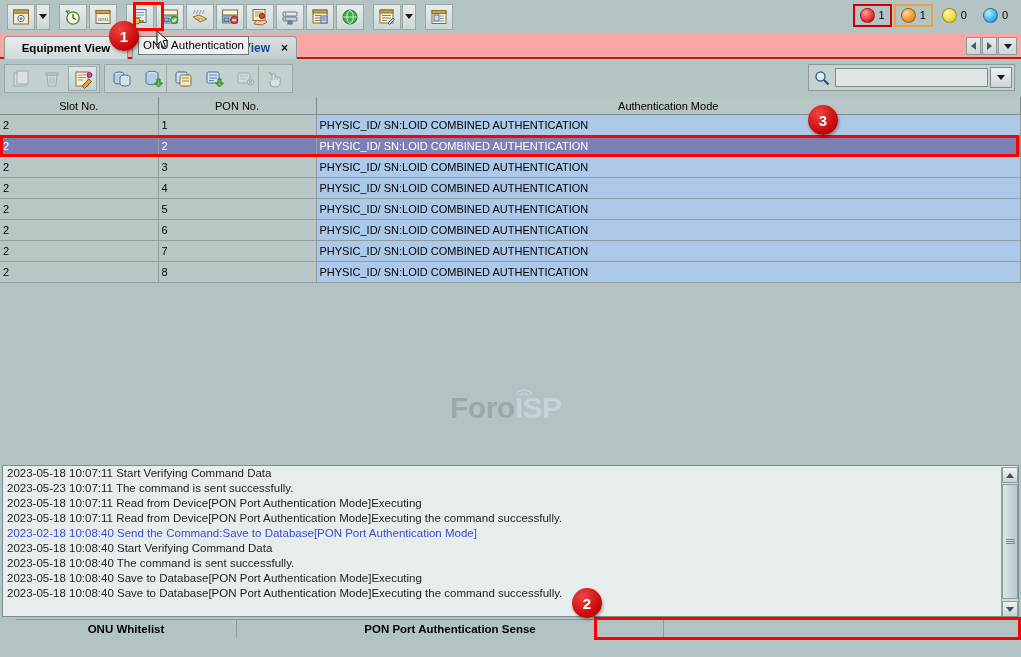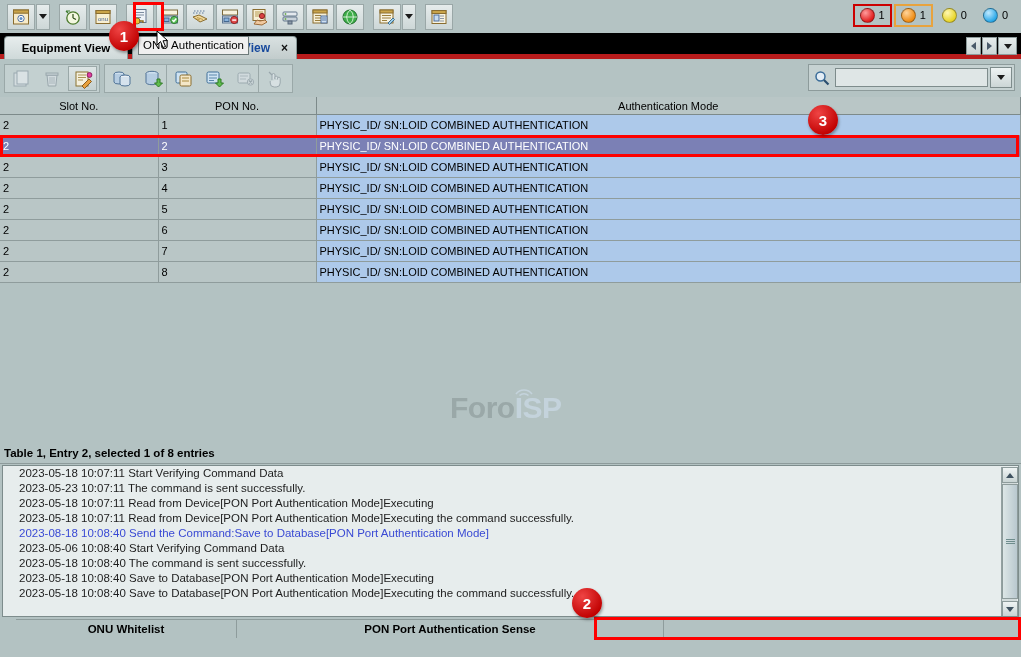--- a/index.html
+++ b/index.html
@@ -87,22 +87,22 @@
   .dot.orange { background: radial-gradient(circle at 35% 30%, #ffd49a, #ef8c14 70%); }
   .dot.yellow { background: radial-gradient(circle at 35% 30%, #fff7b0, #e8d529 70%); }
   .dot.blue { background: radial-gradient(circle at 35% 30%, #bfe9ff, #2aa8e8 70%); }
   .alarm-count { font-size: 11px; color: #000; }
 
   
   .tabstrip {
     position: absolute;
     left: 0; top: 33px;
     width: 1021px; height: 26px;
-    background: #000000;
-    border-bottom: 5px solid #b91c1c;
+    background: #fca5a5;
+    border-bottom: 2px solid #b91c1c;
     box-sizing: border-box;
   }
   .tab {
     position: absolute;
     top: 3px;
     height: 23px;
     background: linear-gradient(#d9e1e1, #c2cccc);
     border: 1px solid #8a9999;
     border-bottom: none;
     border-radius: 4px 4px 0 0;
@@ -314,21 +314,21 @@
     left: 2px; top: 465px;
     width: 1017px; height: 152px;
     background: #e7eded;
     border: 1px solid #7d8c8c;
     box-sizing: border-box;
     overflow: hidden;
   }
   .logline {
     font-size: 11.5px;
     line-height: 15px;
-    padding-left: 16px;
+    padding-left: 4px;
     white-space: nowrap;
     color: #1d1d1d;
   }
   .logline.link { color: #3a4ad4; }
   .logscroll {
     position: absolute;
     right: 1px; top: 1px;
     width: 16px; height: 150px;
     background: #d3dcdc;
     border-left: 1px solid #93a1a1;
@@ -786,29 +786,28 @@
       <span class="wm-foro">Foro</span><span class="wm-isp">ISP</span>
       <svg class="wm-ant" viewBox="0 0 22 14">
         <path d="M3 11 a10 10 0 0 1 16 0" stroke="#c4d3dc" stroke-width="1.6" fill="none"></path>
         <path d="M6.5 12.5 a6.5 6.5 0 0 1 9 0" stroke="#c4d3dc" stroke-width="1.6" fill="none"></path>
       </svg>
     </div>
   </div>
 
   <div class="row-highlight"></div>
 
-  <div class="statusline">Table 1, Entry 2, selected 1 of 8 entries</div>
 
   <div class="logpanel">
     <div class="logline">2023-05-18 10:07:11 Start Verifying Command Data</div>
     <div class="logline">2023-05-23 10:07:11 The command is sent successfully.</div>
     <div class="logline">2023-05-18 10:07:11 Read from Device[PON Port Authentication Mode]Executing</div>
     <div class="logline">2023-05-18 10:07:11 Read from Device[PON Port Authentication Mode]Executing the command successfully.</div>
-    <div class="logline link">2023-08-18 10:08:40 Send the Command:Save to Database[PON Port Authentication Mode]</div>
-    <div class="logline">2023-05-06 10:08:40 Start Verifying Command Data</div>
+    <div class="logline link">2023-02-18 10:08:40 Send the Command:Save to Database[PON Port Authentication Mode]</div>
+    <div class="logline">2023-05-18 10:08:40 Start Verifying Command Data</div>
     <div class="logline">2023-05-18 10:08:40 The command is sent successfully.</div>
     <div class="logline">2023-05-18 10:08:40 Save to Database[PON Port Authentication Mode]Executing</div>
     <div class="logline">2023-05-18 10:08:40 Save to Database[PON Port Authentication Mode]Executing the command successfully.</div>
 
     <div class="logscroll">
       <div class="sb-btn">
         <span class="tri-u"></span>
       </div>
       <div class="sb-thumb">
         <span class="sb-grip">

